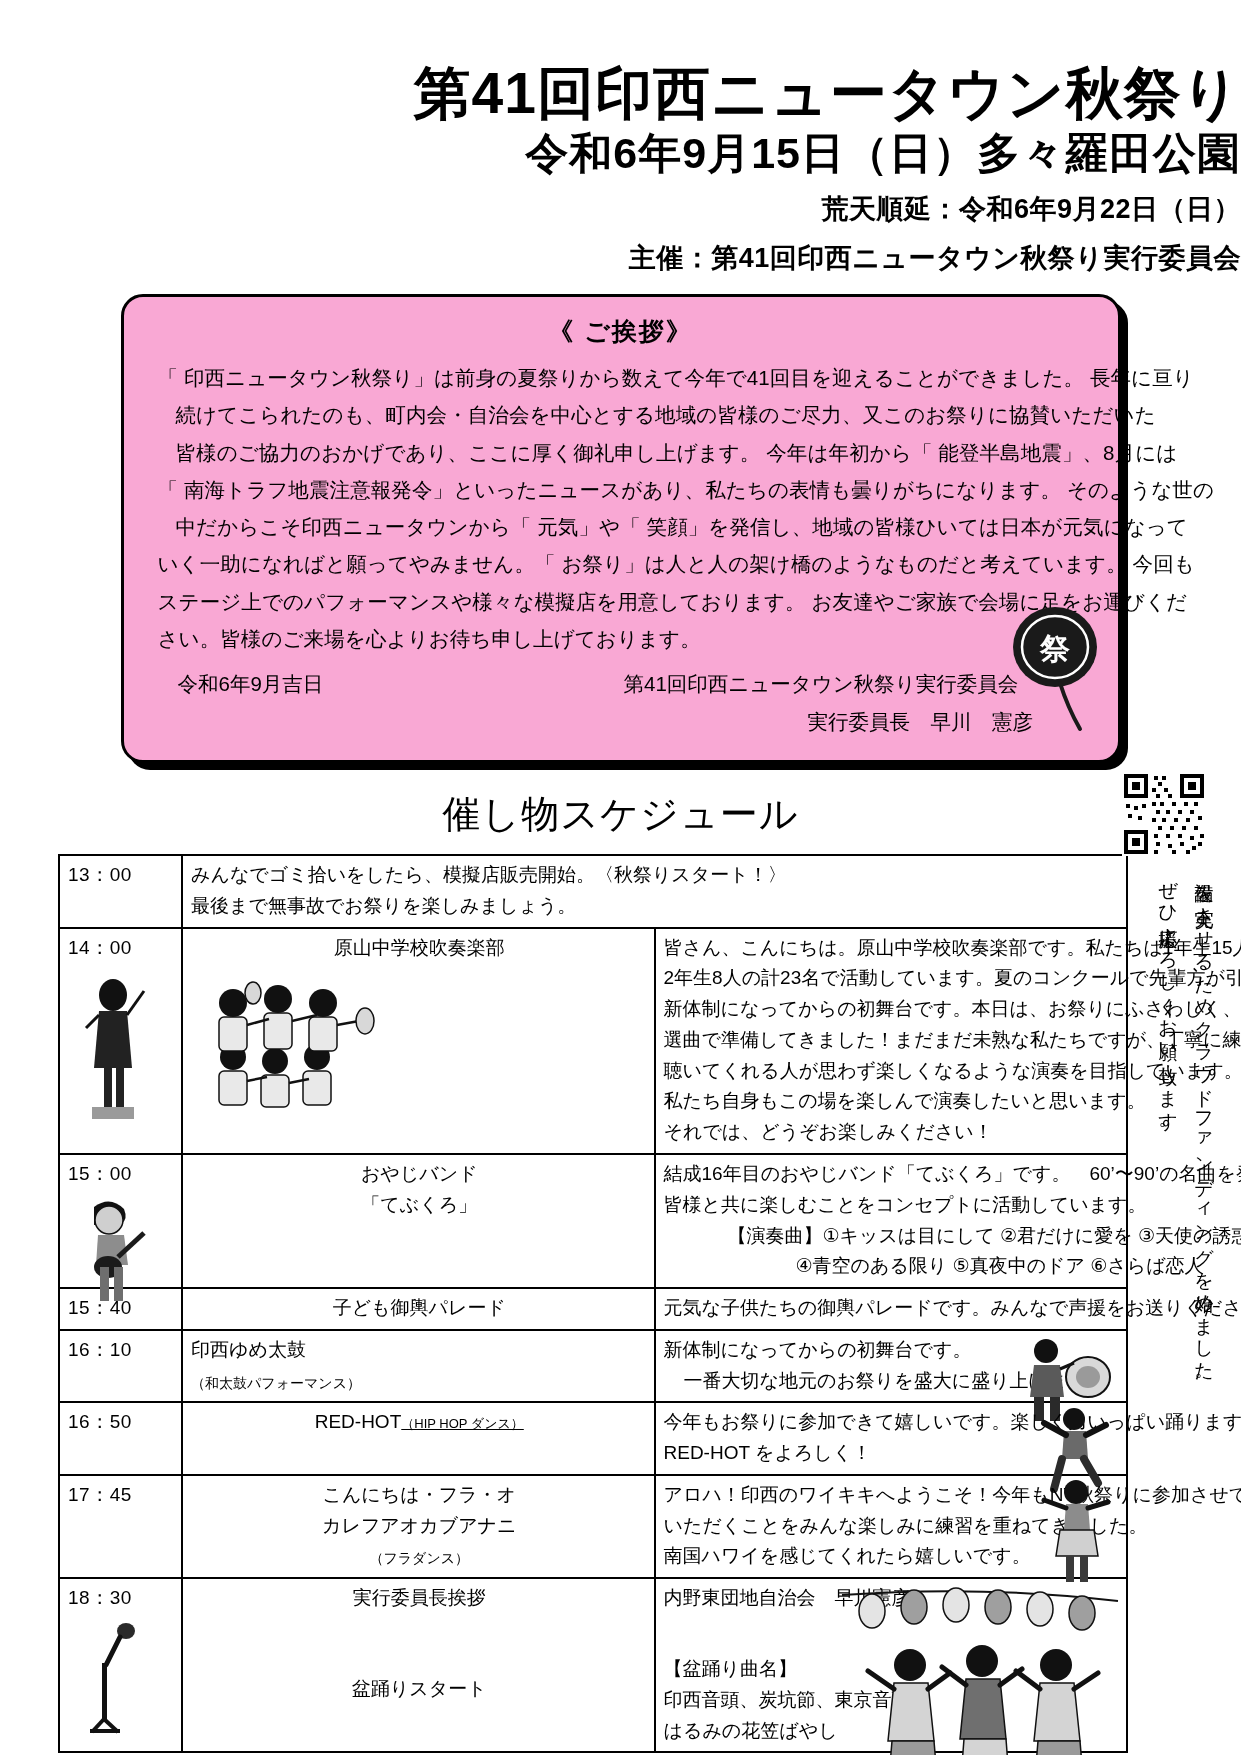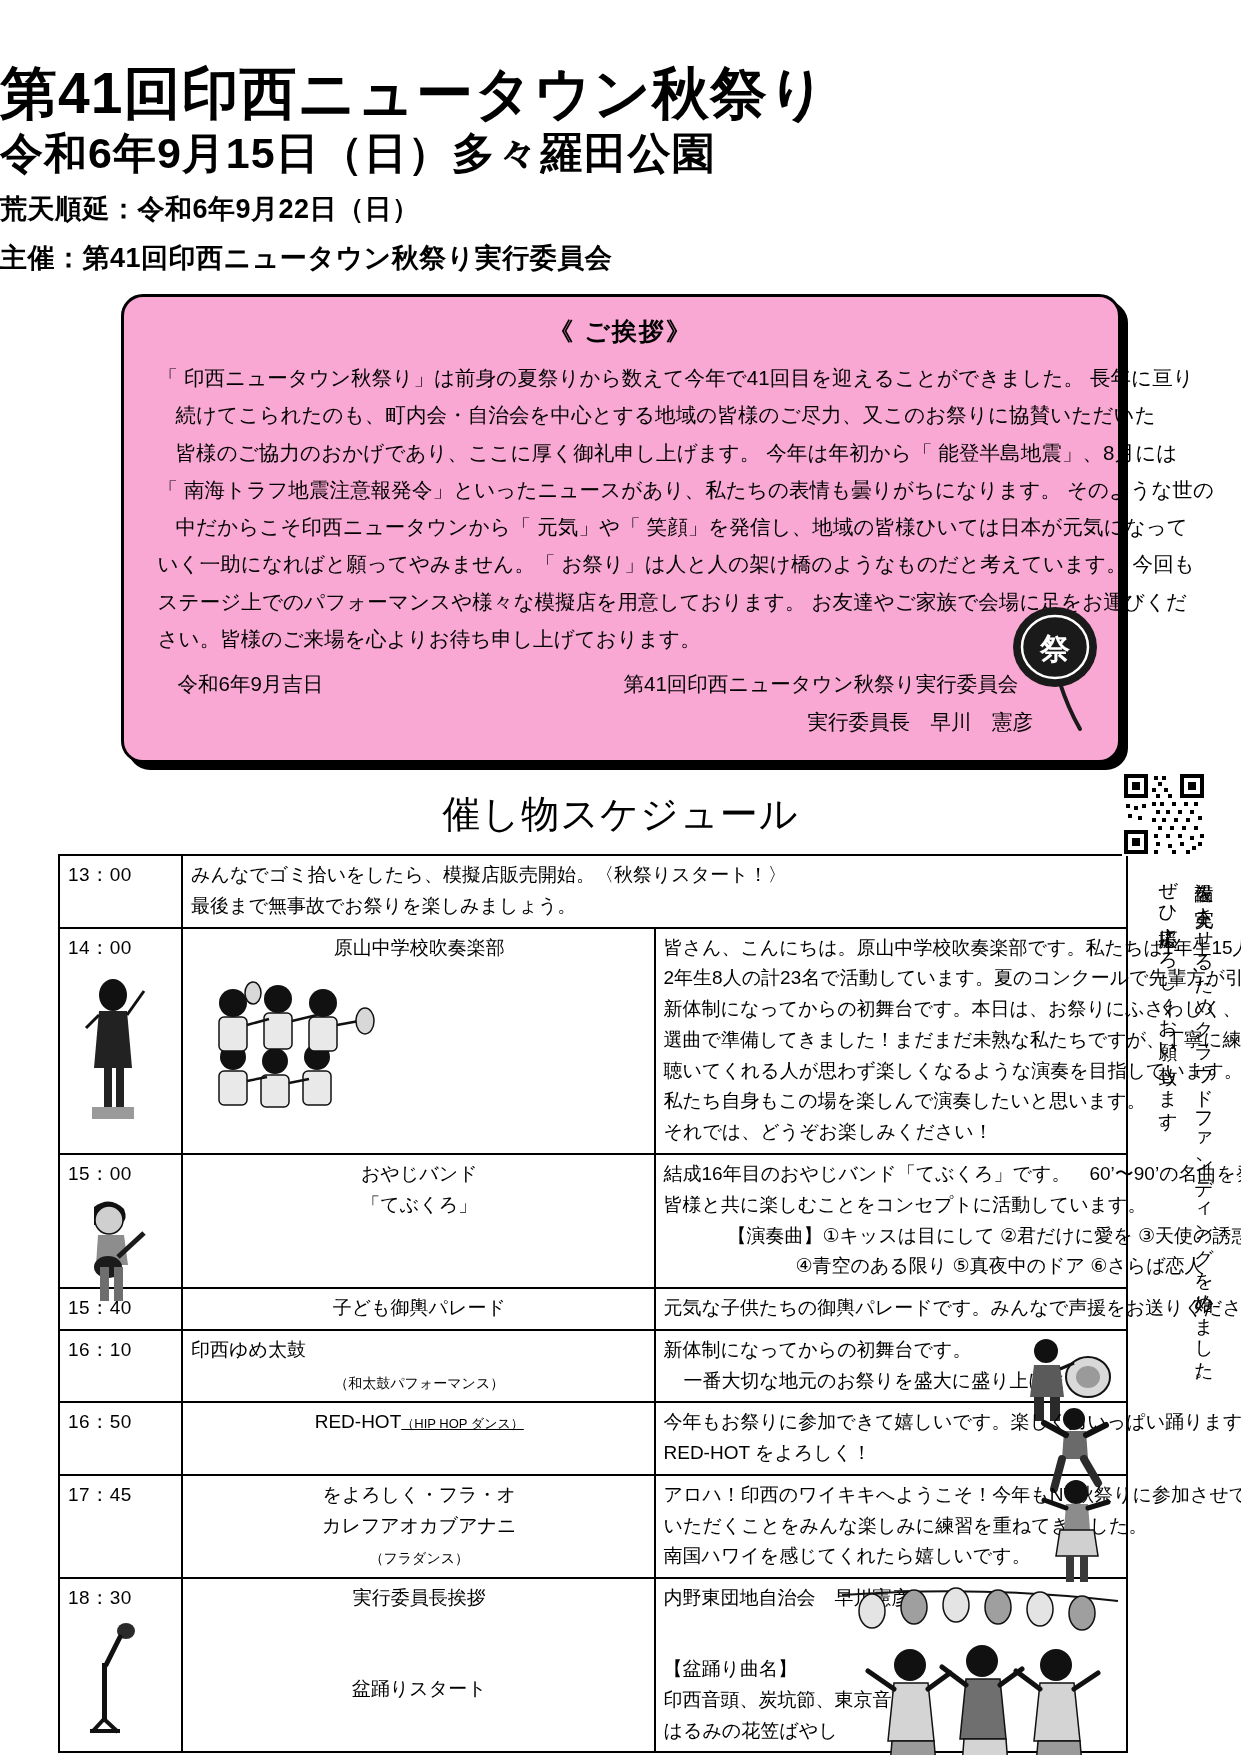--- a/index.html
+++ b/index.html
@@ -12,21 +12,21 @@
     width: 1241px;
     height: 1755px;
     position: relative;
     font-family: "Liberation Sans", "DejaVu Sans", sans-serif;
     color: #000000;
     overflow: hidden;
   }
 
   
   .header {
-    text-align: left;
+    text-align: right;
     padding-top: 62px;
   }
   .title-main {
     font-size: 57px;
     font-weight: bold;
     letter-spacing: 1px;
     line-height: 1.12;
     white-space: nowrap;
   }
   .title-date {
@@ -369,21 +369,21 @@
     <td class="c-name">子ども御輿パレード</td>
     <td class="c-desc">
       <span class="desc-line">元気な子供たちの御輿パレードです。みんなで声援をお送りください。</span>
     </td>
   </tr>
 
   <tr>
     <td class="c-time">16：10</td>
     <td class="c-name wide">
       <span>印西ゆめ太鼓</span>
-      <span class="name-sub" style="text-align:center">（和太鼓パフォーマンス）</span>
+      <span class="name-sub" style="">（和太鼓パフォーマンス）</span>
     </td>
     <td class="c-desc">
       <span class="desc-line">新体制になってからの初舞台です。</span>
       <span class="desc-line i1">一番大切な地元のお祭りを盛大に盛り上げます。</span>
       <span class="ill ill-taiko">
         <svg width="112" height="90" viewBox="0 0 112 90">
           <circle cx="42" cy="18" r="12" fill="#111"></circle>
           <path d="M30 32 L56 32 L60 64 L26 64 Z" fill="#5a5a5a"></path>
           <rect x="30" y="64" width="10" height="24" fill="#2a2a2a"></rect>
           <rect x="46" y="64" width="10" height="24" fill="#2a2a2a"></rect>
@@ -412,21 +412,21 @@
           <path d="M34 32 L12 20" stroke="#111" stroke-width="6" stroke-linecap="round"></path>
           <path d="M54 32 L74 22" stroke="#111" stroke-width="6" stroke-linecap="round"></path>
         </svg>
       </span>
     </td>
   </tr>
 
   <tr>
     <td class="c-time">17：45</td>
     <td class="c-name">
-      <span>をよろしく・フラ・オ</span><br>
+      <span>こんにちは・フラ・オ</span><br>
       <span>カレフアオカブアナニ</span>
       <span class="name-sub">（フラダンス）</span>
     </td>
     <td class="c-desc">
       <span class="desc-line">アロハ！印西のワイキキへようこそ！今年もNT秋祭りに参加させて</span>
       <span class="desc-line">いただくことをみんな楽しみに練習を重ねてきました。</span>
       <span class="desc-line">南国ハワイを感じてくれたら嬉しいです。</span>
       <span class="ill ill-hula">
         <svg width="78" height="110" viewBox="0 0 78 110">
           <circle cx="40" cy="16" r="12" fill="#111"></circle>

